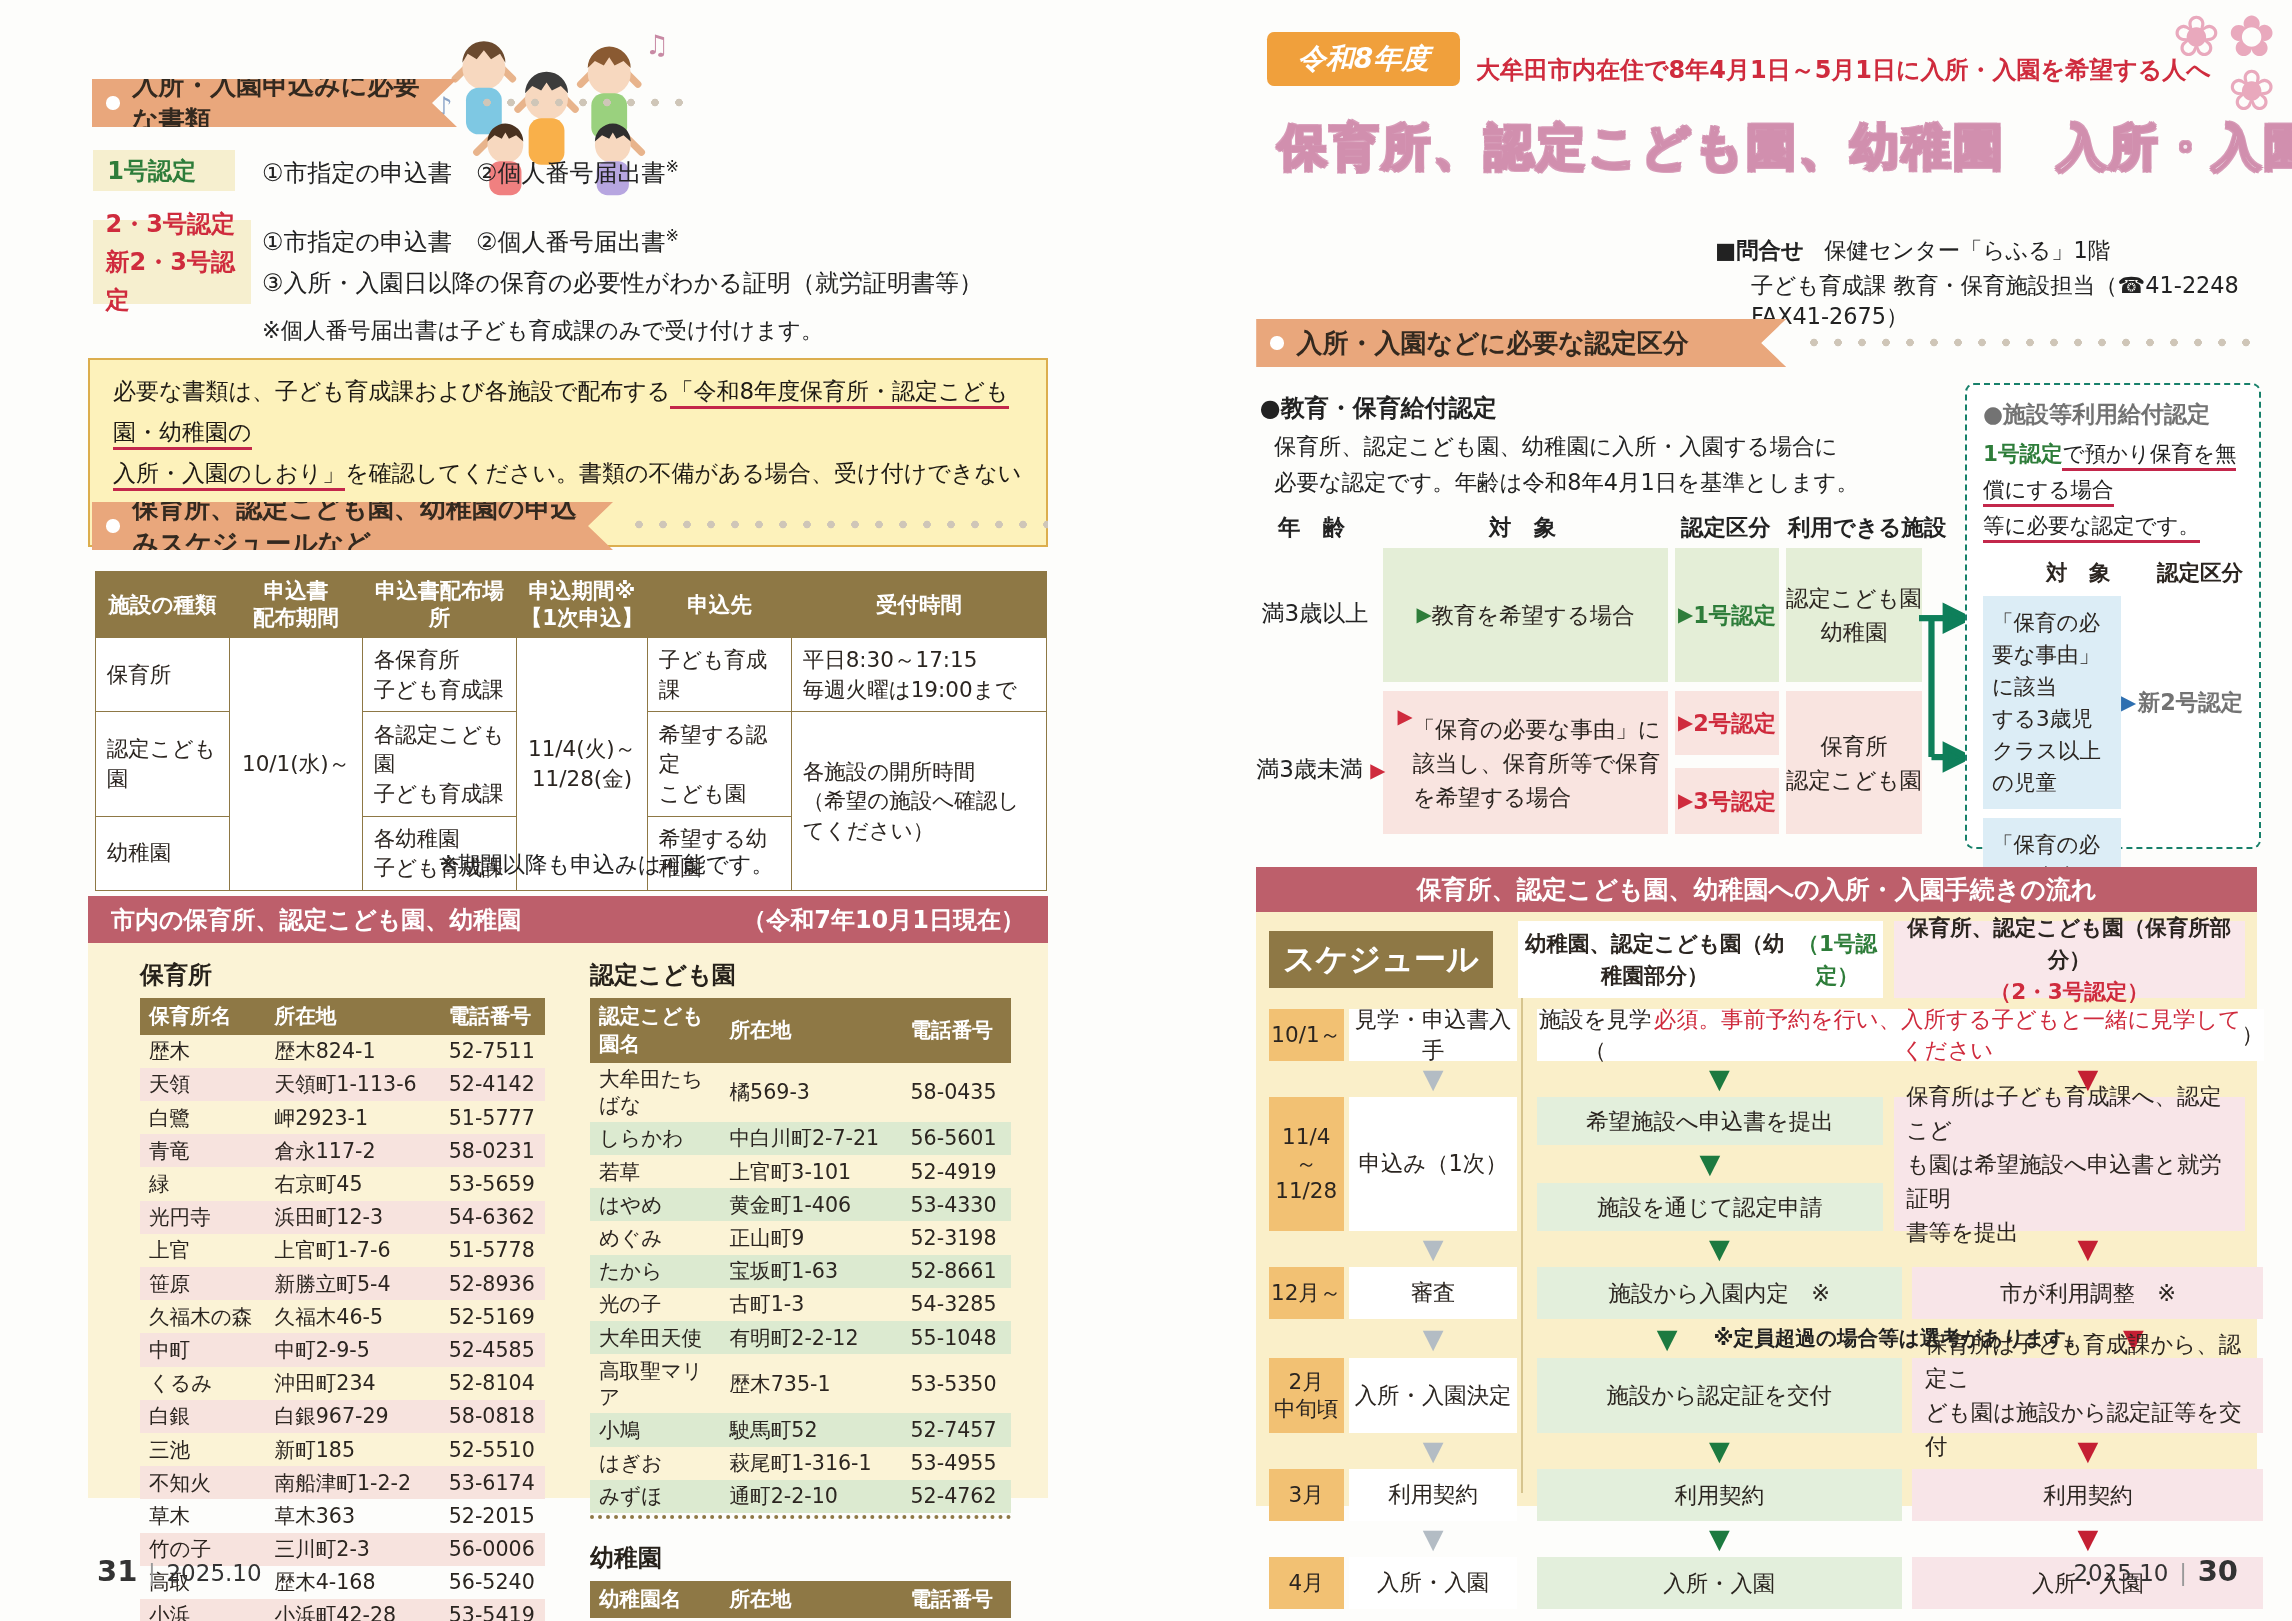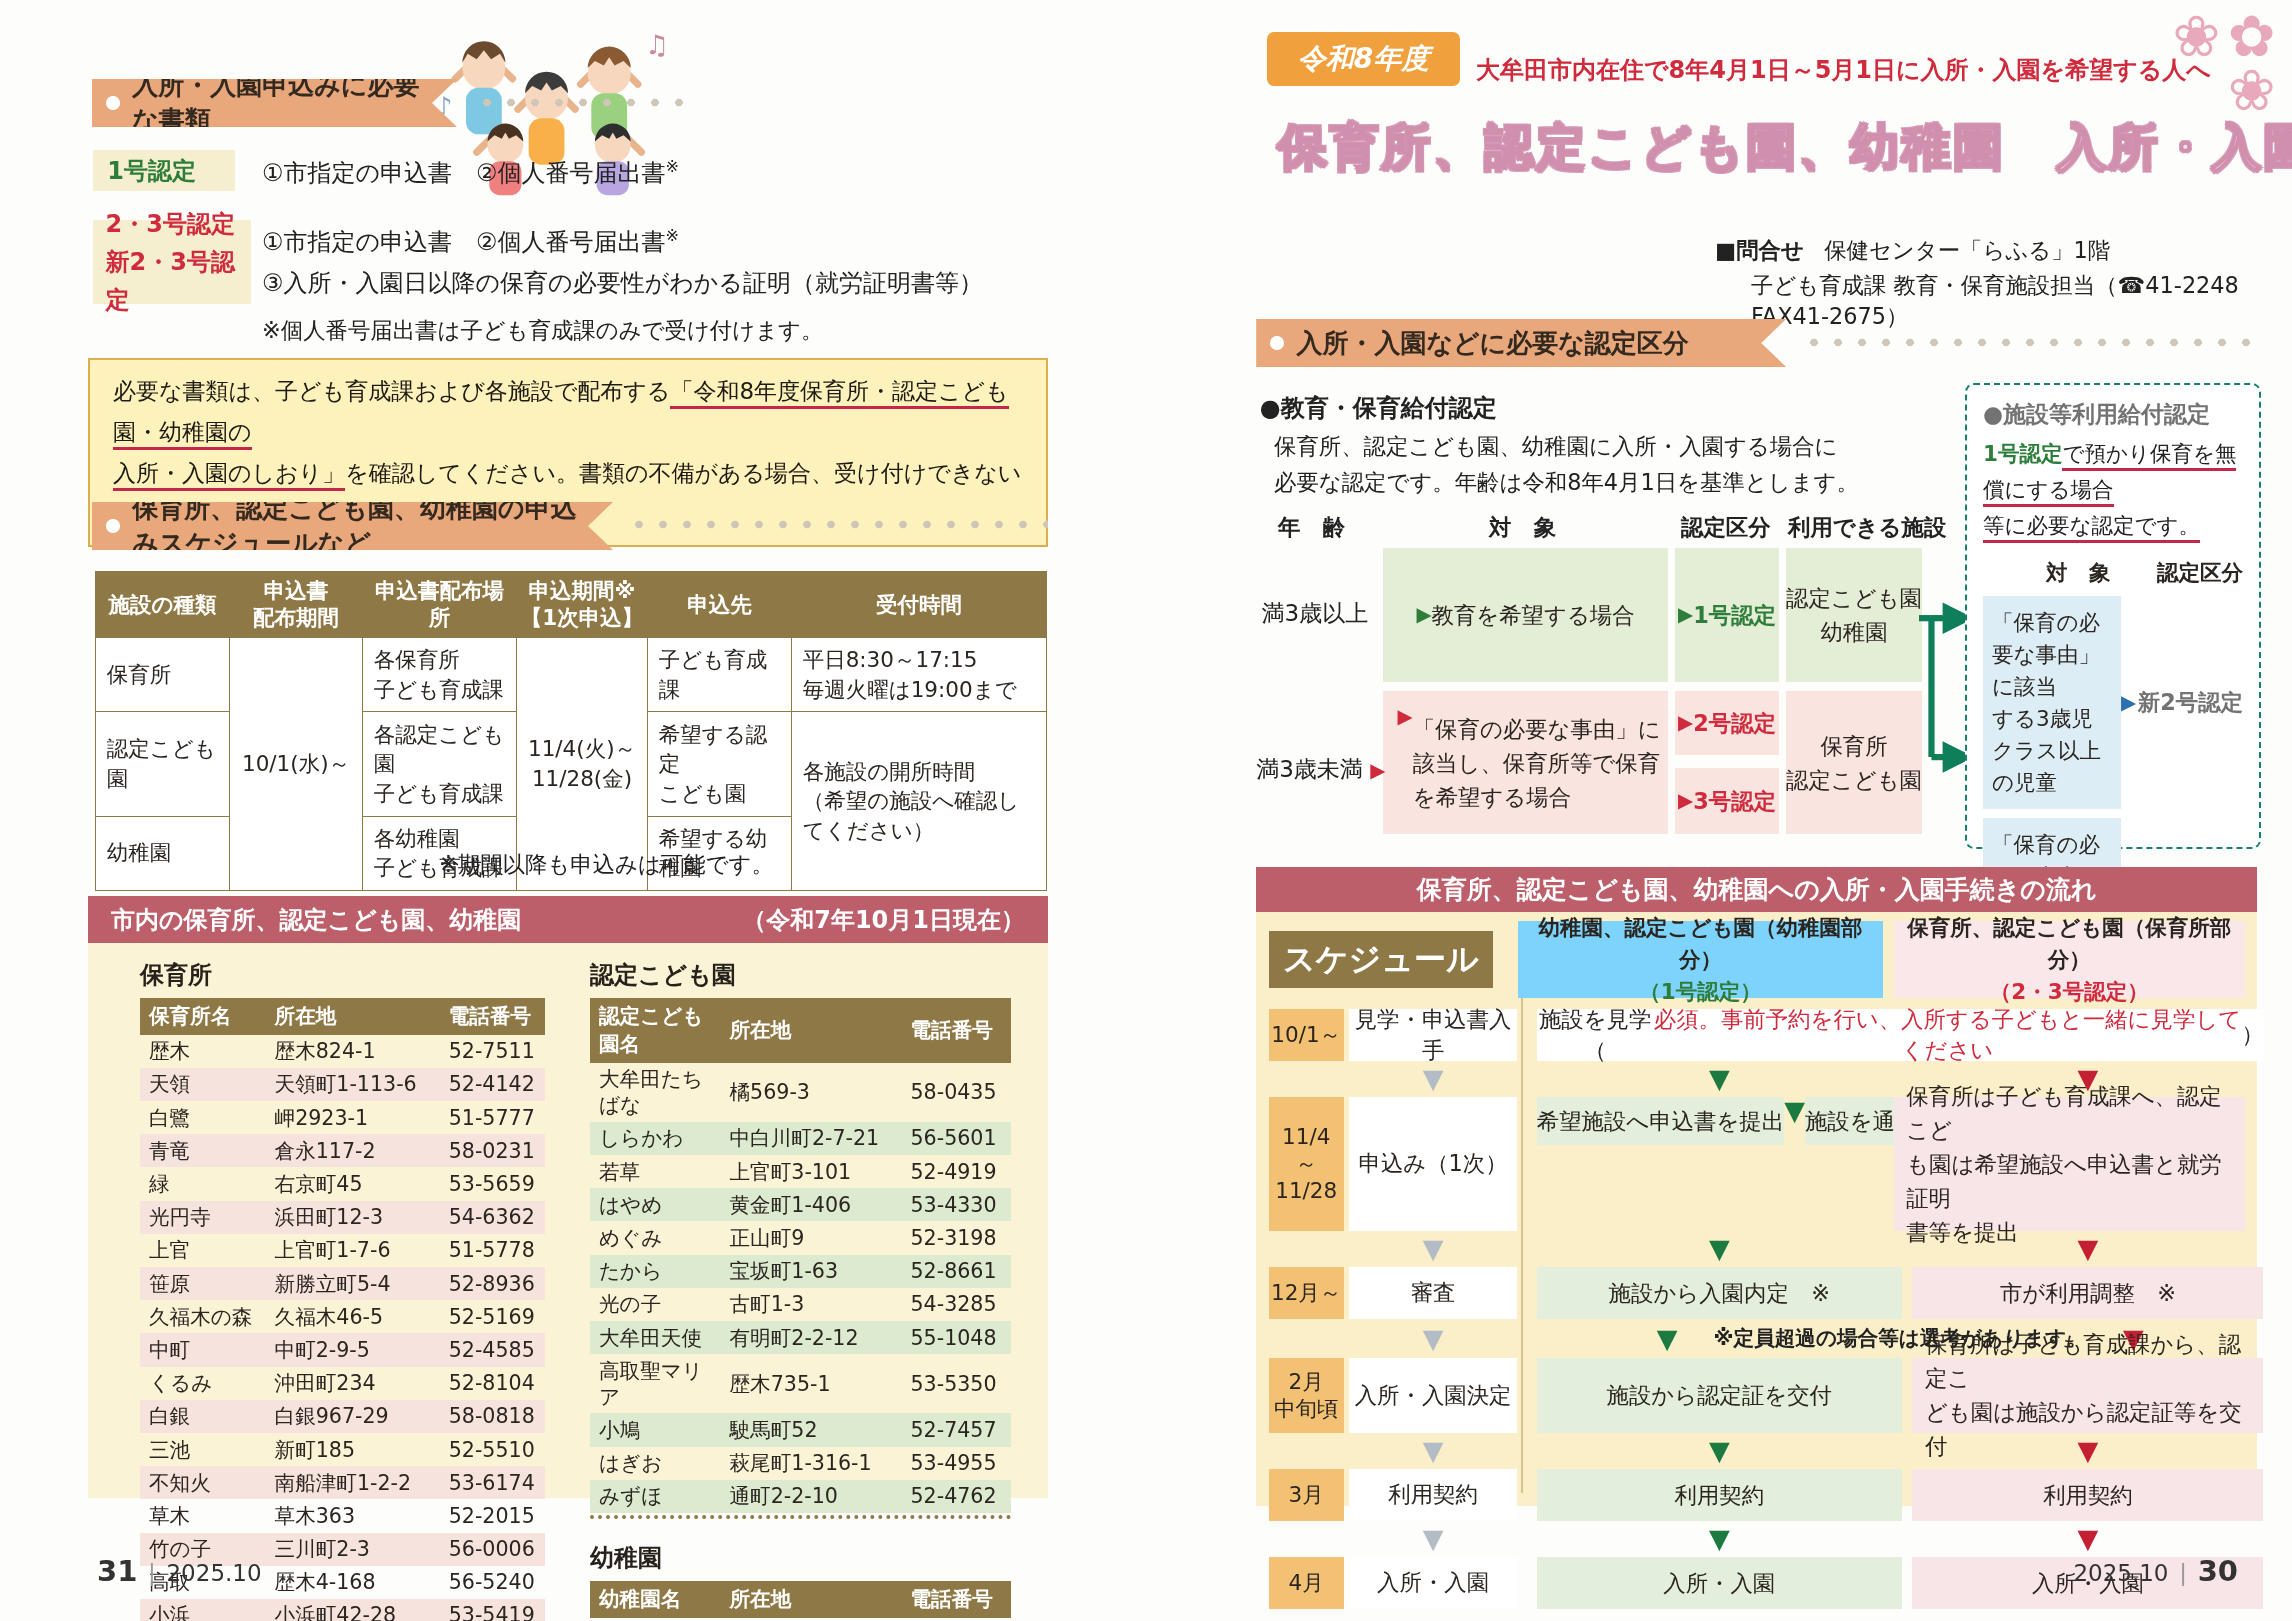--- a/index.html
+++ b/index.html
@@ -536,21 +536,21 @@
   </div>
 
   <div class="panel" style="left:7.2px;top:867px;width:1001px;height:639px;background:#faefc9">
     <div class="flowbar">
         <span>保育所、認定こども園、幼稚園への入所・入園手続きの流れ</span>
       </div>
     <div class="vline" style="left:265px;top:56px;height:570px"></div>
 
     <div class="band" style="height:77px;margin-top:9px">
       <div class="schedbox">スケジュール</div>
-      <div class="bd w-c1 colhead" style="background:#7dd3fc;margin-left:25px;flex-direction:column">
+      <div class="bd w-c1 colhead" style="background:#ffffff;margin-left:25px;">
         <span>幼稚園、認定こども園（幼稚園部分）</span>
         <span class="green-t">（1号認定）</span>
       </div>
       <div class="bd w-c2 colhead" style="background:#f9e7ea;flex-direction:column">
         <span>保育所、認定こども園（保育所部分）</span>
         <span class="red-t">（2・3号認定）</span>
       </div>
     </div>
 
     <div class="band" style="height:52px;margin-top:10.7px">
@@ -573,21 +573,21 @@
       <div class="bd w-c2">
           <span class="tri tri-r">▼</span>
         </div>
     </div>
 
     <div class="band" style="height:134px">
       <div class="bd w-date datebox pre">11/4
 ～
 11/28</div>
       <div class="bd w-lab labbox">申込み（1次）</div>
-      <div class="w-c1" style="margin-left:19.7px;display:flex;justify-content:space-between">
+      <div class="w-c1" style="margin-left:19.7px;display:flex;flex-direction:column;justify-content:space-between">
         <div class="bd gbox" style="height:48px">希望施設へ申込書を提出</div>
         <div style="text-align:center"><span class="tri tri-g">▼</span></div>
         <div class="bd gbox" style="height:48px">施設を通じて認定申請</div>
       </div>
       <div class="bd w-c2 pbox pre" style="text-align:left;padding:0 12.5px">保育所は子ども育成課へ、認定こど
 も園は希望施設へ申込書と就労証明
 書等を提出</div>
     </div>
     <div class="band" style="height:36px">
       <div class="bd w-date"></div>

